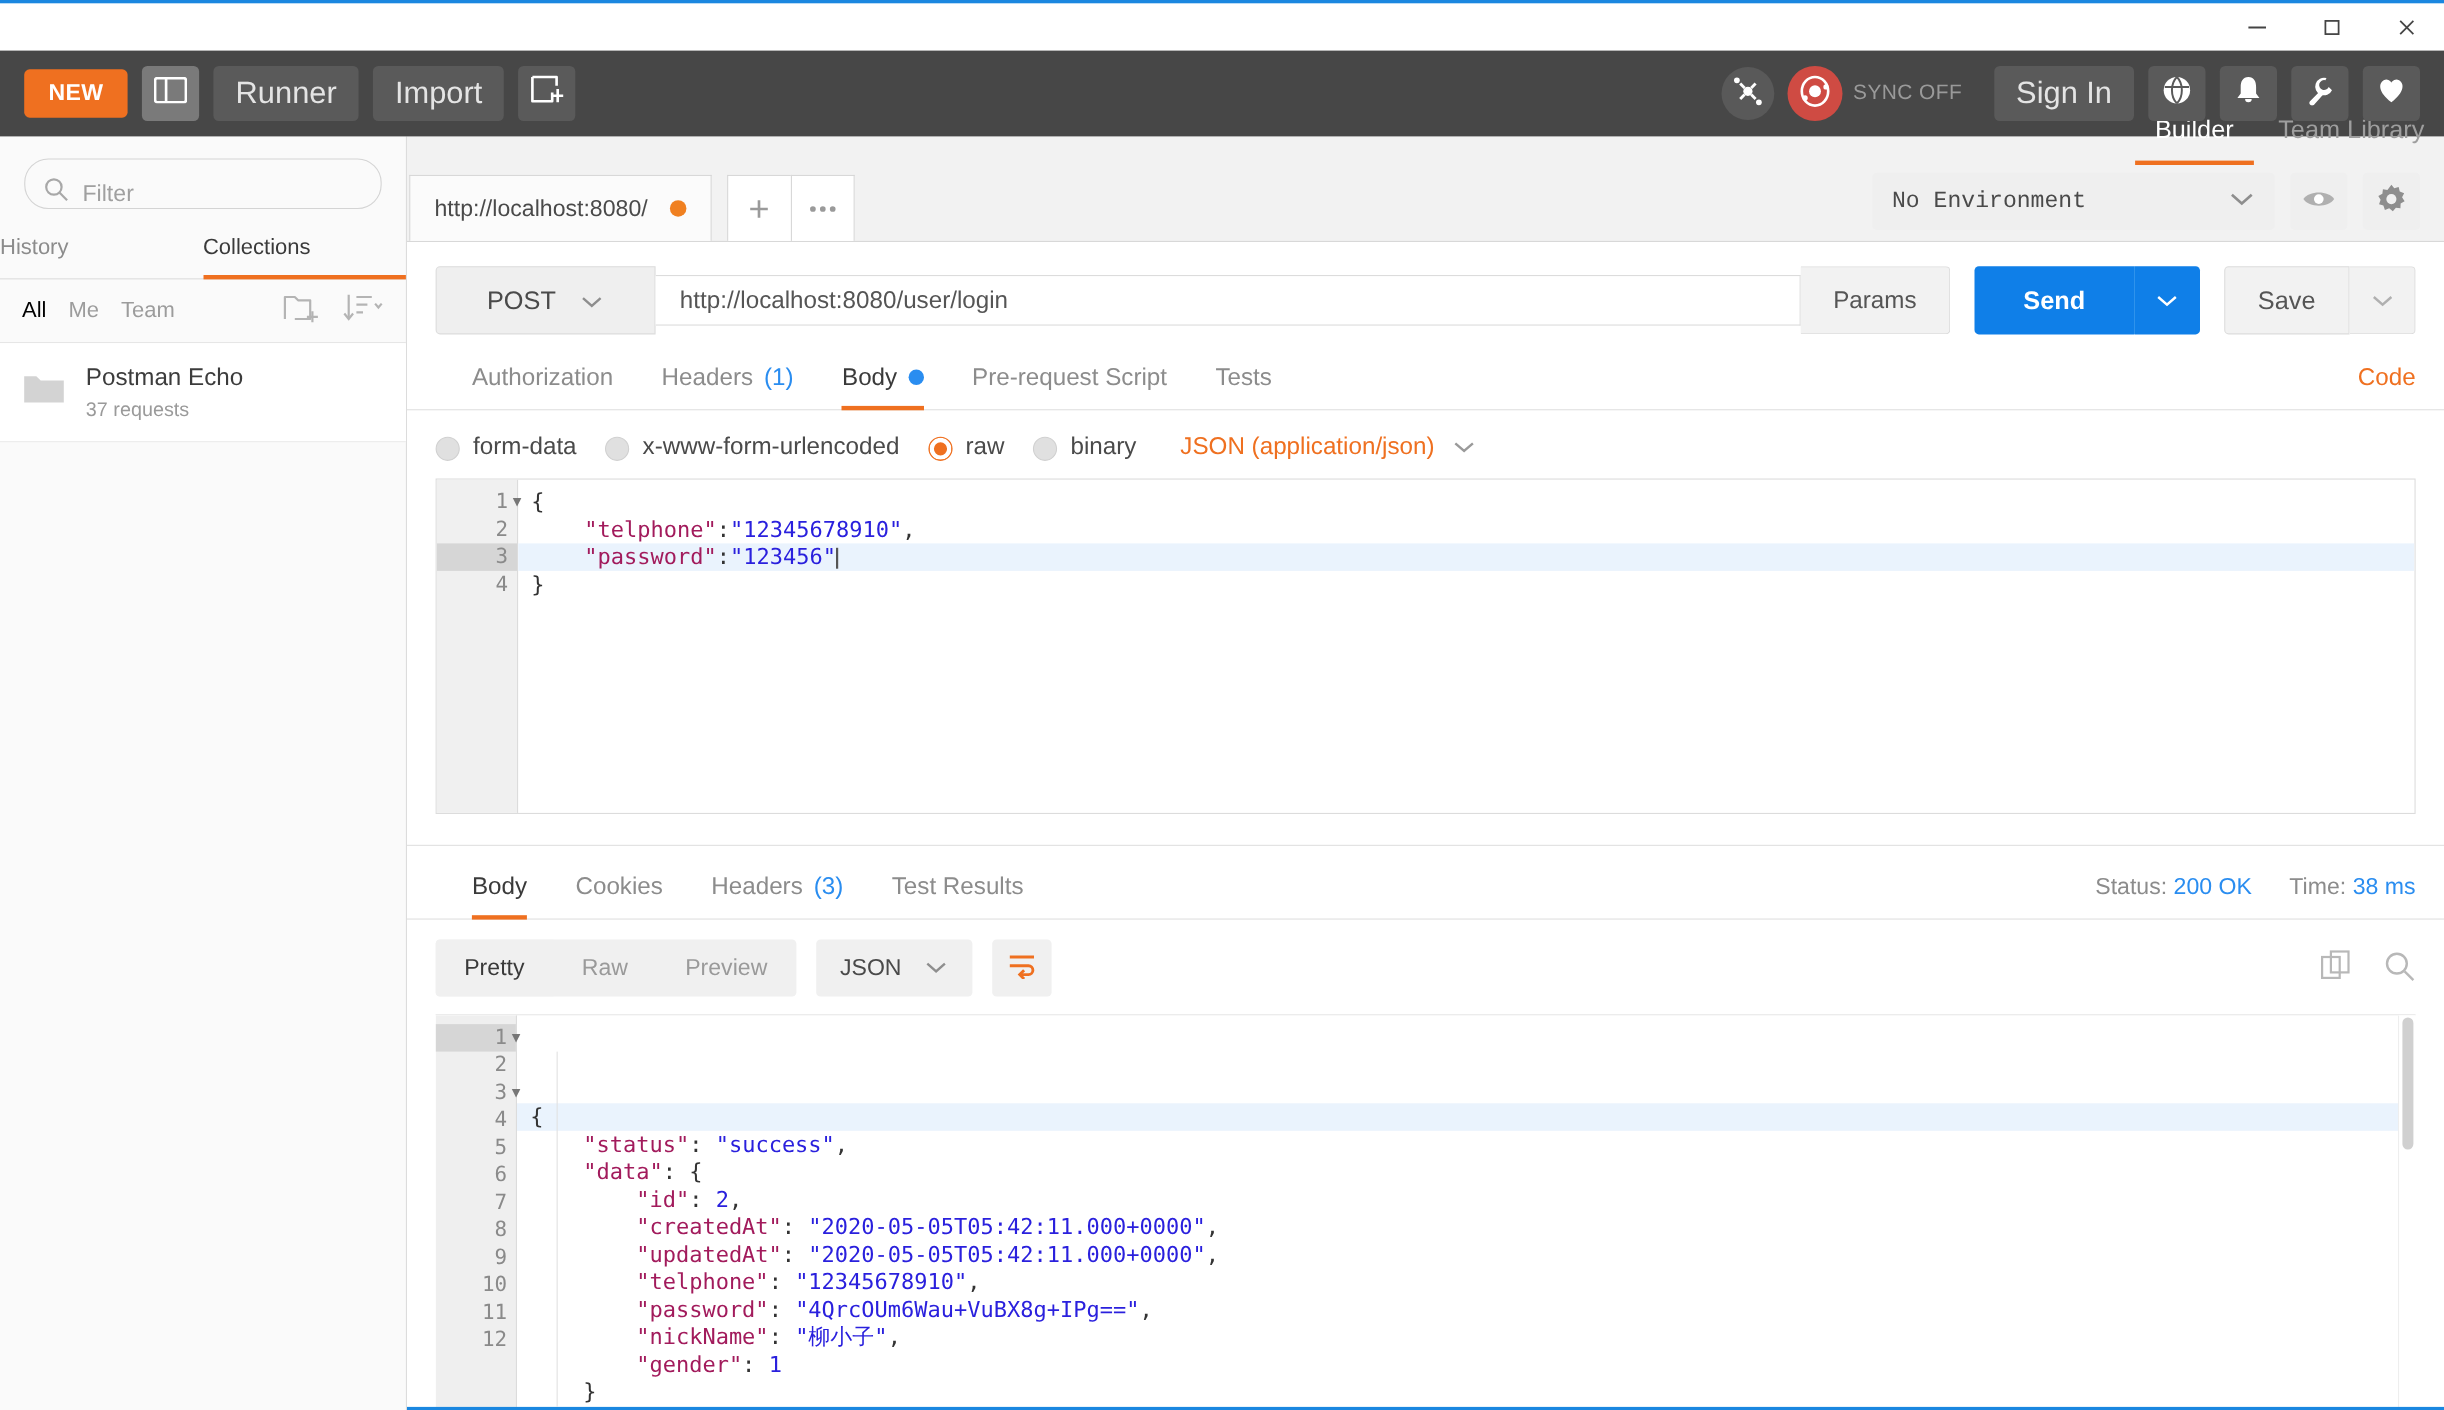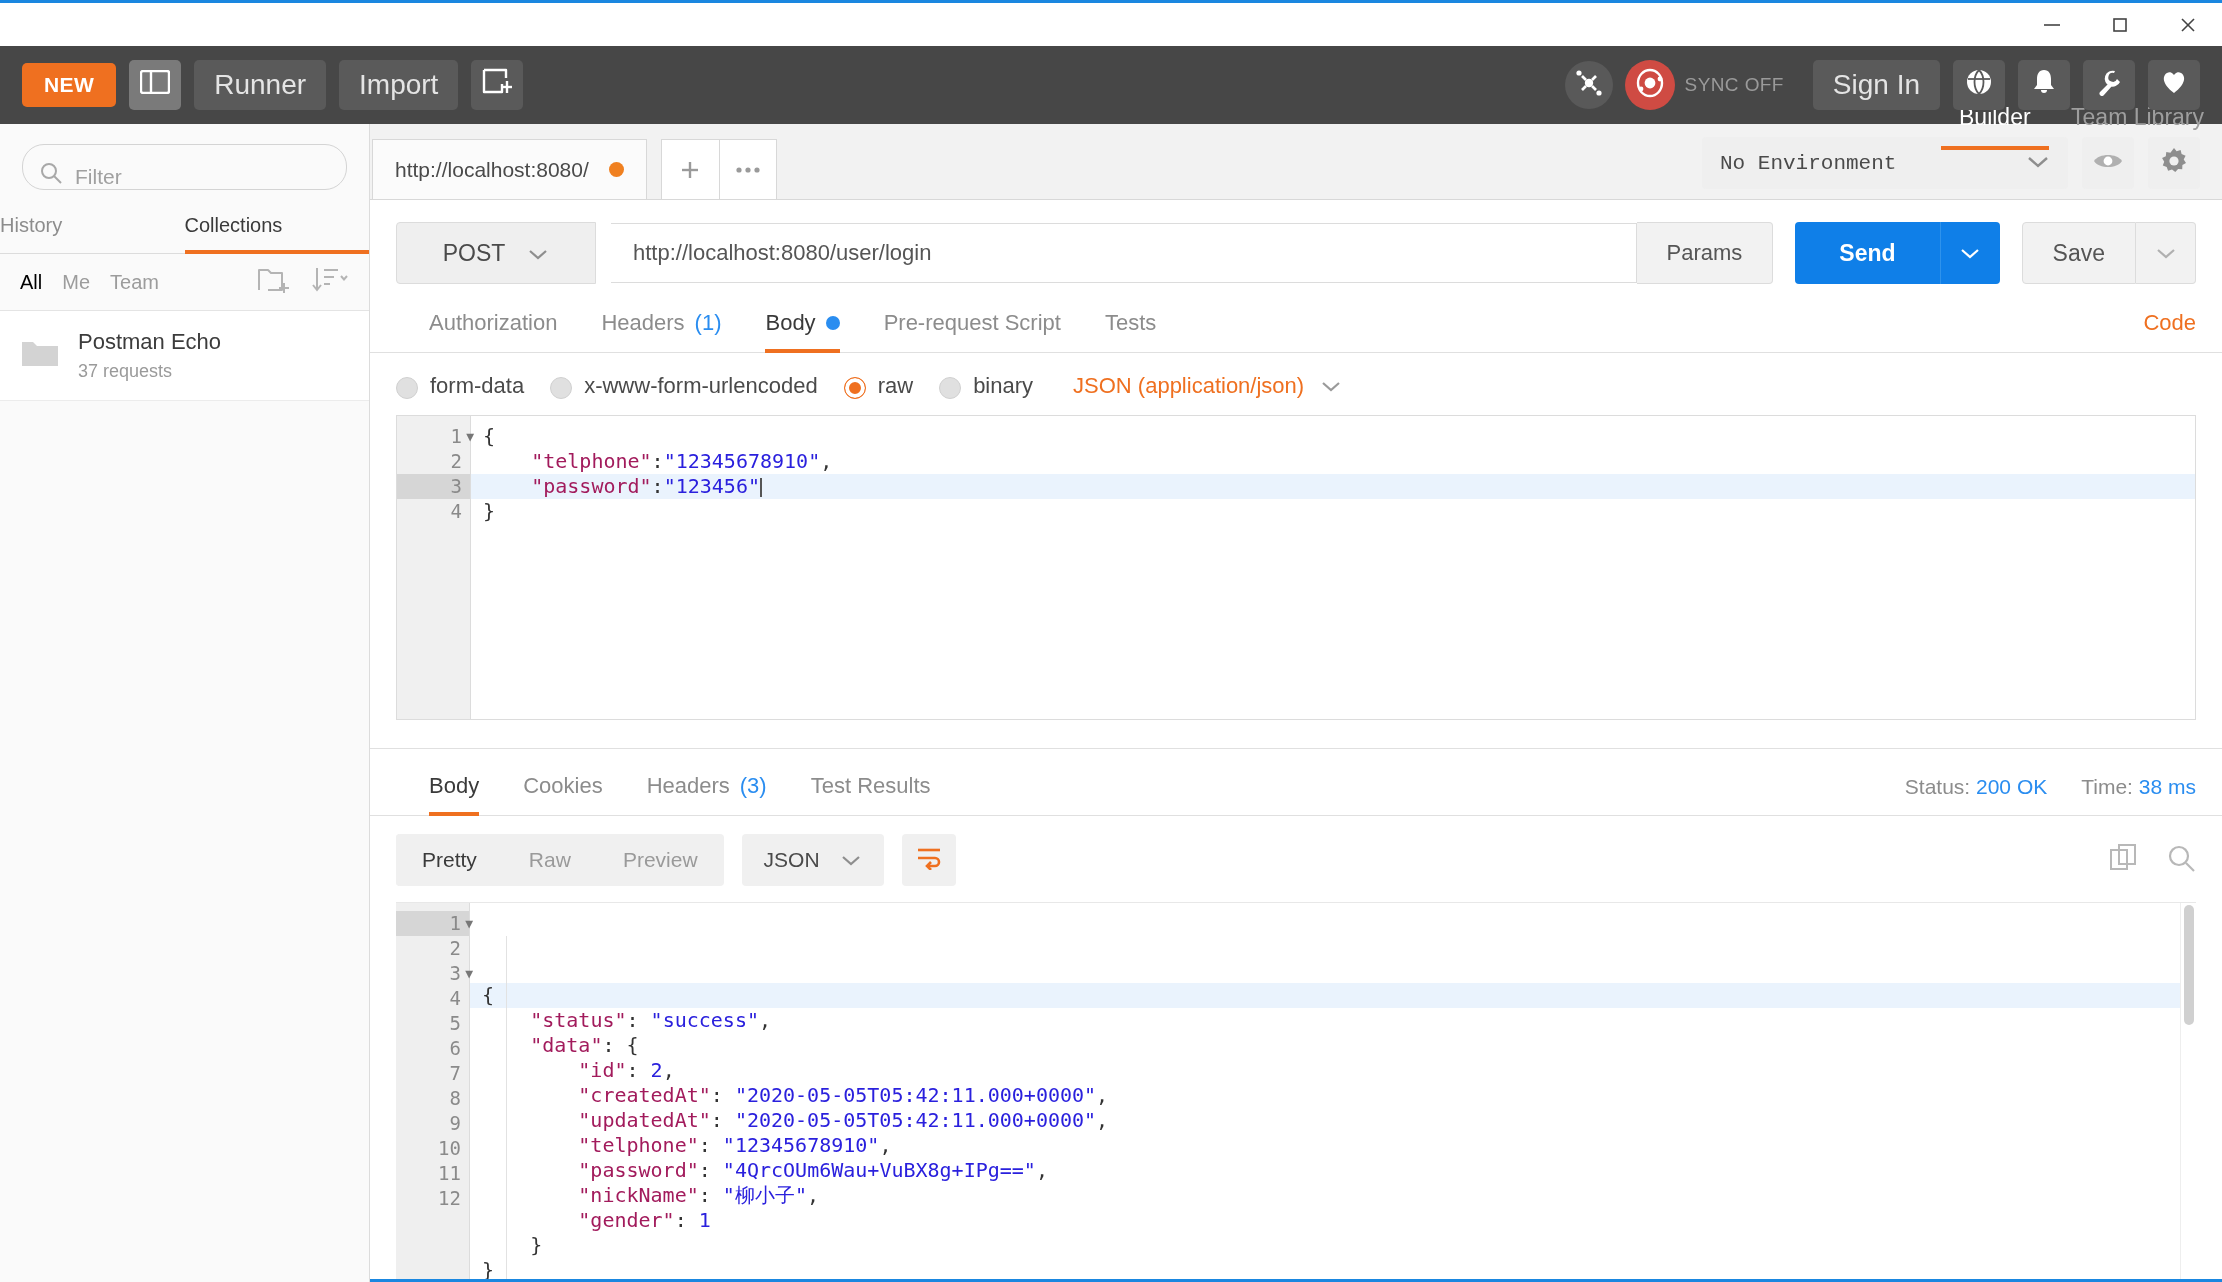--- a/index.html
+++ b/index.html
@@ -127,21 +127,21 @@
     border-bottom: 1px solid #ececec;
     gap: 18px;
   }
   .coll-text-main { font-size: 22px; color: #3c3c3c; }
   .coll-text-sub { font-size: 18px; color: #9a9a9a; margin-top: 6px; }
 
   
   .main { flex: 1; display: flex; flex-direction: column; min-width: 0; background: #fff; }
 
   .tabstrip {
-    height: 76px; background: #f2f2f2;
+    height: 96px; background: #f2f2f2;
     border-bottom: 1px solid #d8d8d8;
     display: flex; align-items: flex-end;
     padding-left: 2px;
   }
   .req-tab {
     background: #fbfbfb; border: 1px solid #d8d8d8; border-bottom: none;
     height: 60px; display: flex; align-items: center;
     padding: 0 22px; gap: 20px; margin-left: 0;
     font-size: 21px; color: #4a4a4a;
   }
@@ -170,23 +170,23 @@
 
   
   .urlrow { display: flex; align-items: center; padding: 22px 26px 18px 26px; gap: 0; }
   .method-box {
     border: 1px solid #dcdcdc; background: #efefef;
     height: 62px; width: 200px; border-radius: 4px 0 0 4px;
     display: flex; align-items: center; justify-content: center;
     gap: 22px; font-size: 23px; color: #4a4a4a;
   }
   .url-input {
-    flex: 1; height: 60px; border: 1px solid #dcdcdc; border-left: none;
+    flex: 1; height: 46px; border: 1px solid #dcdcdc; border-left: none;
     background: #fff; display: flex; align-items: center; padding: 0 22px;
-    font-size: 22px; color: #555; margin-left: 15px;
+    font-size: 22px; color: #555;
   }
   .params-btn {
     height: 62px; border: 1px solid #dcdcdc; border-left: none;
     border-radius: 0 4px 4px 0; background: #f2f2f2;
     display: flex; align-items: center; padding: 0 30px;
     font-size: 22px; color: #555;
   }
   .send-group { display: flex; margin-left: 22px; }
   .send-btn {
     background: #0f7fe8; color: #fff; font-size: 23px; font-weight: 700;

